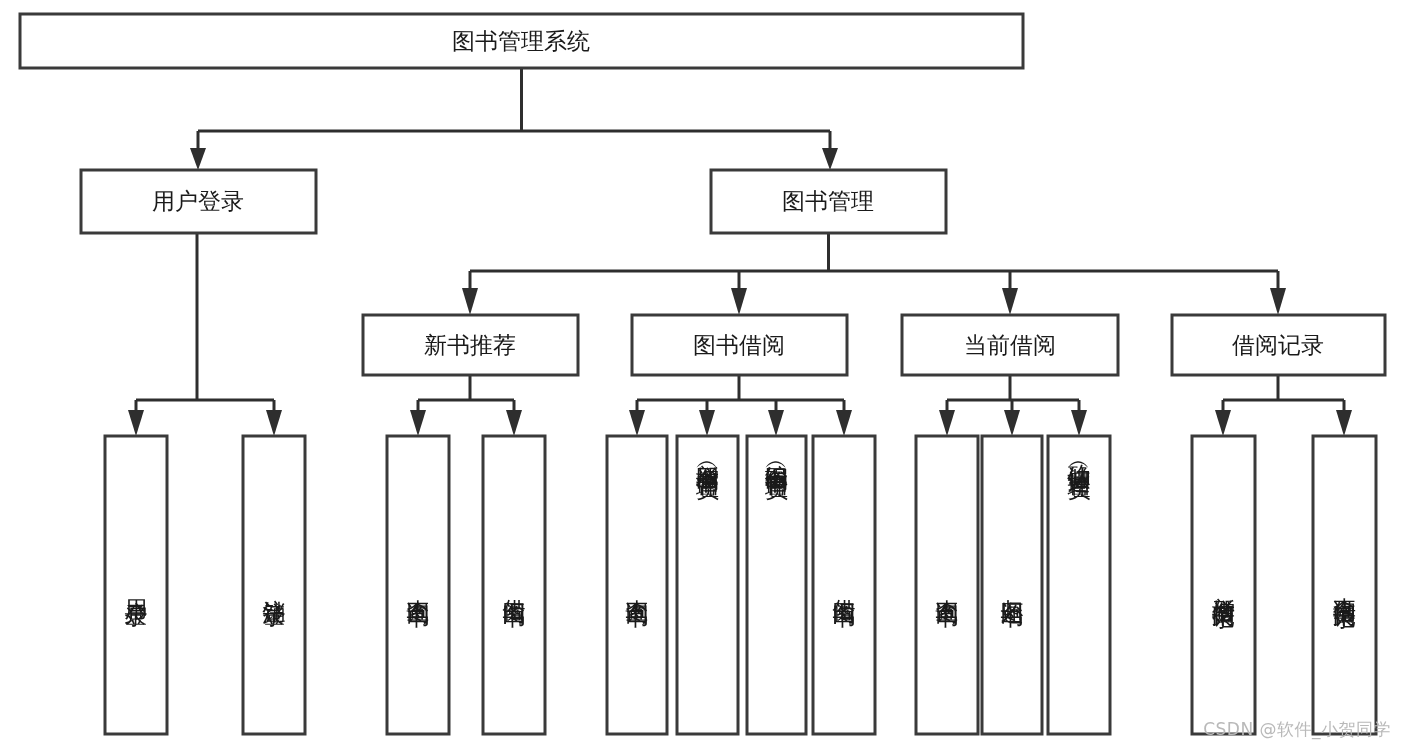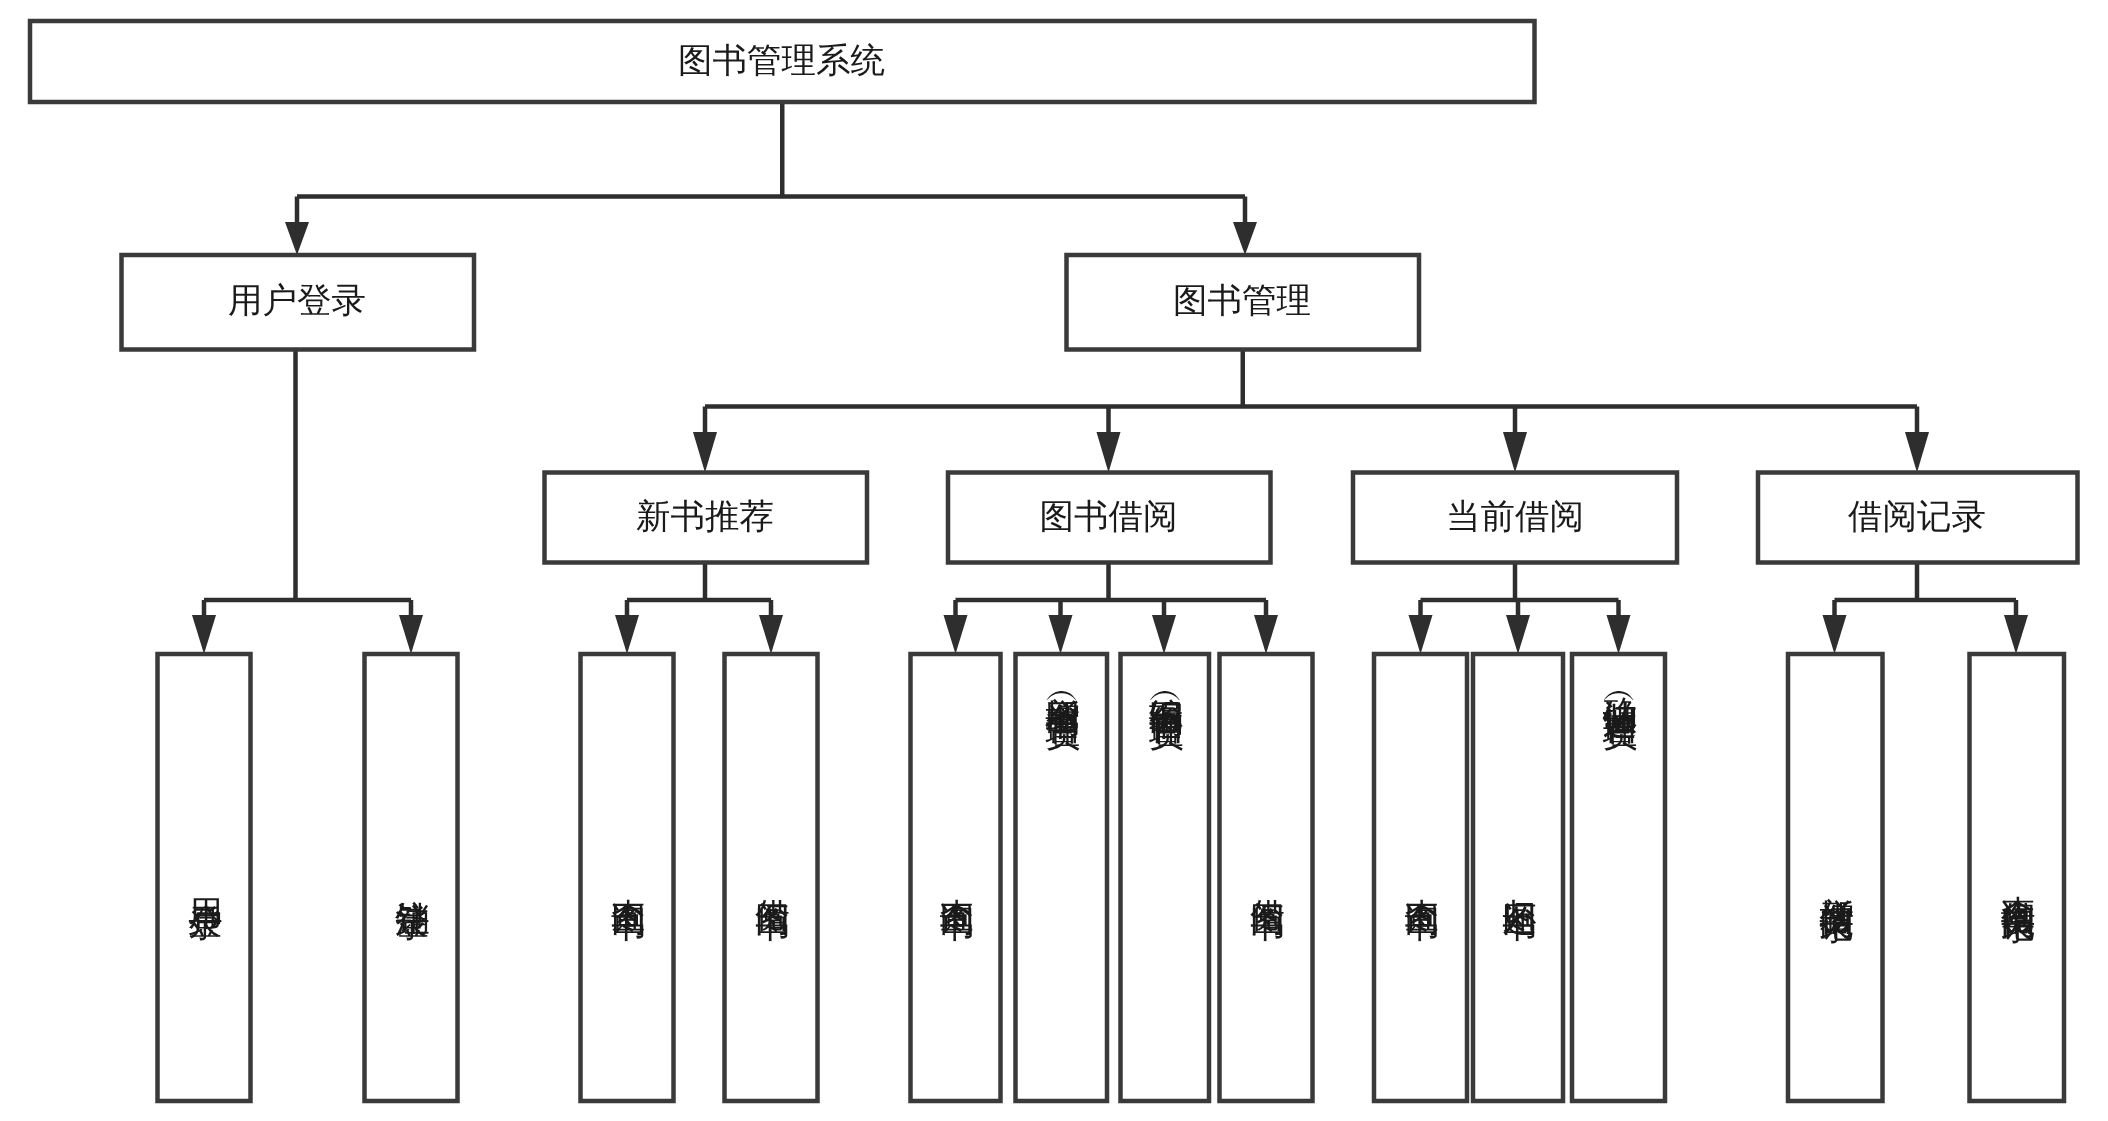--- a/index.html
+++ b/index.html
@@ -203,13 +203,14 @@
   <div class="leaf-label-v" style="left:916px; top:436px; width:62px; height:298px;">查询图书</div>
 
   <div class="leaf-label-v" style="left:982px; top:436px; width:60px; height:298px;">归还图书</div>
 
   <div class="leaf-label-v" style="left:1048px; top:436px; width:62px; height:298px; justify-content:flex-start; padding-top:10px; box-sizing:border-box;">确认归还（管理员）</div>
 
   <div class="leaf-label-v" style="left:1192px; top:436px; width:63px; height:298px;">新增借阅记录</div>
 
   <div class="leaf-label-v" style="left:1313px; top:436px; width:63px; height:298px;">查询借阅记录</div>
 
+  <div class="watermark">CSDN @软件_小贺同学</div>
 </div>
 
 </body></html>

